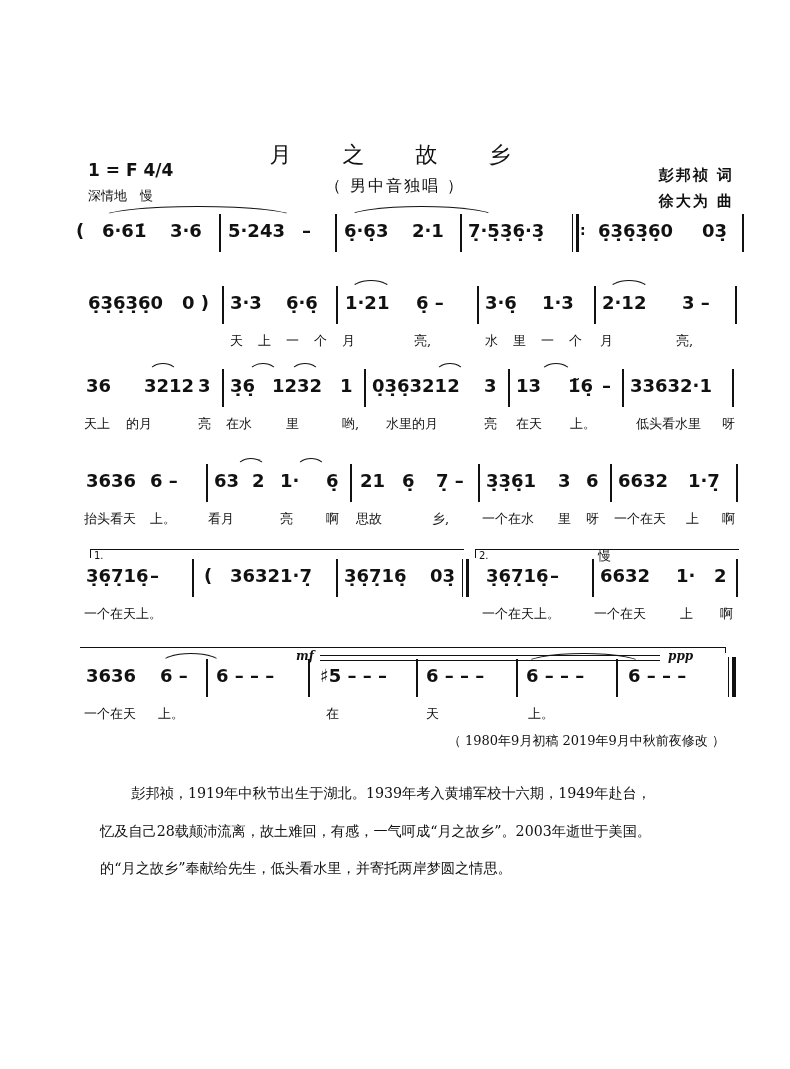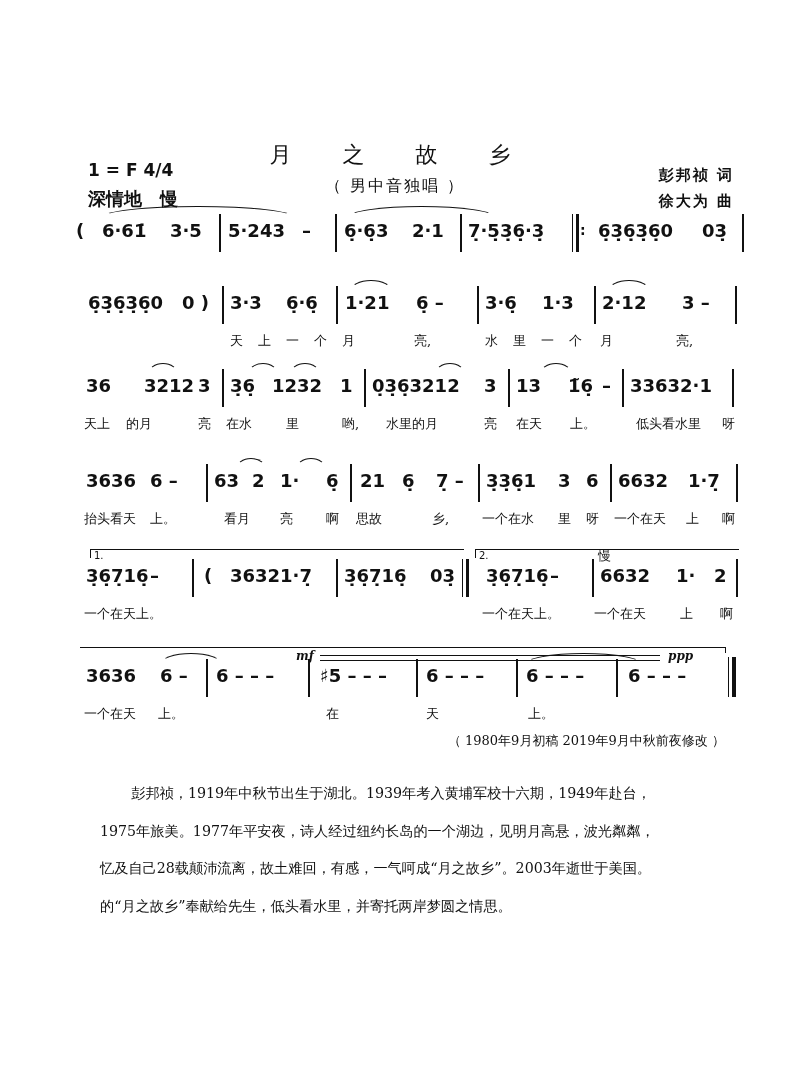--- a/index.html
+++ b/index.html
@@ -1,21 +1,21 @@
 <!DOCTYPE html>
 <html><head>
 <meta charset="utf-8">
 <style>
   html, body { margin:0; padding:0; background:#fff; }
   body { width:790px; height:1069px; position:relative; overflow:hidden; font-family:"DejaVu Sans", sans-serif; color:#111; }
   .abs { position:absolute; }
   .title { left:0; width:790px; top:140px; text-align:center; font-family:"DejaVu Serif", serif; font-size:22px; letter-spacing:22px; padding-left:12px; box-sizing:border-box; }
   .subtitle { left:0; width:790px; top:176px; text-align:center; font-size:16px; letter-spacing:2px; }
   .key { left:88px; top:160px; font-size:17px; font-weight:bold; }
-  .tempo { left:88px; top:187px; font-size:18px; font-weight:bold; }
+  .tempo { left:88px; top:187px; font-size:13px; font-weight:normal; }
   .credit { right:56px; font-size:15px; font-weight:bold; letter-spacing:2px; }
   .sys { left:80px; width:665px; height:70px; }
   .notes { position:absolute; top:0; left:0; height:36px; white-space:nowrap; font-size:18px; font-weight:bold; font-family:"DejaVu Sans", sans-serif; }
   .lyrics { position:absolute; top:40px; left:0; white-space:nowrap; font-size:13px; font-family:"DejaVu Serif", serif; }
   .bar { position:absolute; width:1.5px; background:#111; top:-6px; height:38px; }
   .dbar { position:absolute; top:-6px; height:38px; border-left:1.5px solid #111; border-right:3px solid #111; width:3px; }
   .endbar { position:absolute; top:-8px; height:40px; border-left:1px solid #111; border-right:4px solid #111; width:3px; }
   .tok { position:absolute; }
   .u1 { text-decoration-thickness:1.5px; text-underline-offset:4px; }
   .slur { position:absolute; height:10px; border-top:1.3px solid #111; border-radius:50% 50% 0 0 / 100% 100% 0 0; border-left:1.3px solid transparent; border-right:1.3px solid transparent; }
@@ -36,21 +36,21 @@
   <div class="abs tempo">深情地　慢</div>
   <div class="abs credit" style="top:166px">彭邦祯 词</div>
   <div class="abs credit" style="top:192px">徐大为 曲</div>
 
   <div class="abs sys" style="top:220px">
     <div class="slur" style="left:22px;top:-14px;width:190px"></div>
     <div class="slur" style="left:268px;top:-14px;width:145px"></div>
     <div class="notes">
       <span class="tok" style="left:-4px">(</span>
       <span class="tok" style="left:22px">6·61̇</span>
-      <span class="tok" style="left:90px">3·5</span>
+      <span class="tok" style="left:90px">3·6</span>
       <span class="bar" style="left:139px"></span>
       <span class="tok" style="left:148px">5·243</span>
       <span class="tok" style="left:222px">–</span>
       <span class="bar" style="left:255px"></span>
       <span class="tok" style="left:264px">6̣·6̣3</span>
       <span class="tok" style="left:332px">2·1</span>
       <span class="bar" style="left:380px"></span>
       <span class="tok" style="left:388px">7̣·5̣3̣6̣·3̣</span>
       <span class="dbar" style="left:492px"></span>
       <span class="tok" style="left:500px;font-size:14px;top:2px">:</span>
@@ -157,21 +157,21 @@
       <span class="tok" style="left:478px">3</span>
       <span class="tok" style="left:506px">6</span>
       <span class="bar" style="left:530px"></span>
       <span class="tok u1" style="left:538px">6632</span>
       <span class="tok" style="left:608px">1·7̣</span>
       <span class="bar" style="left:656px"></span>
     </div>
     <div class="lyrics">
       <span class="tok" style="left:4px">抬头看天</span>
       <span class="tok" style="left:70px">上。</span>
-      <span class="tok" style="left:144px">看月</span>
+      <span class="tok" style="left:128px">看月</span>
       <span class="tok" style="left:200px">亮</span>
       <span class="tok" style="left:246px">啊</span>
       <span class="tok" style="left:276px">思故</span>
       <span class="tok" style="left:352px">乡,</span>
       <span class="tok" style="left:402px">一个在水</span>
       <span class="tok" style="left:478px">里</span>
       <span class="tok" style="left:506px">呀</span>
       <span class="tok" style="left:534px">一个在天</span>
       <span class="tok" style="left:606px">上</span>
       <span class="tok" style="left:642px">啊</span>
@@ -238,17 +238,16 @@
       <span class="tok" style="left:246px">在</span>
       <span class="tok" style="left:346px">天</span>
       <span class="tok" style="left:448px">上。</span>
     </div>
   </div>
 
   <div class="abs note-foot">（ 1980年9月初稿  2019年9月中秋前夜修改 ）</div>
 
   <div class="abs prose">
     <p>彭邦祯，1919年中秋节出生于湖北。1939年考入黄埔军校十六期，1949年赴台，</p>
-    <p style="text-indent:0">1975年旅美。1977年平安夜，诗人经过纽约长岛的一个湖边，见明月高悬，波光粼粼，</p>
     <p style="text-indent:0">忆及自己28载颠沛流离，故土难回，有感，一气呵成“月之故乡”。2003年逝世于美国。</p>
     <p style="text-indent:0">的“月之故乡”奉献给先生，低头看水里，并寄托两岸梦圆之情思。</p>
   </div>
 </div>
 
 </body></html>

